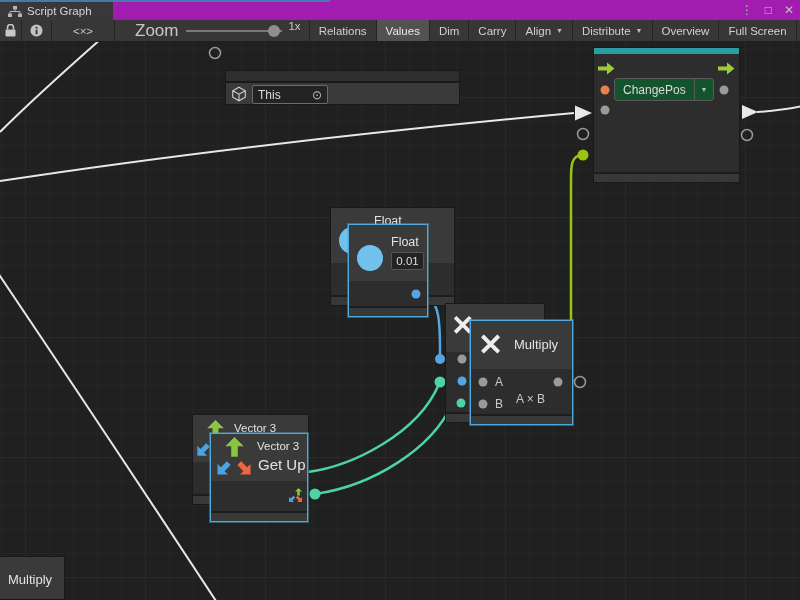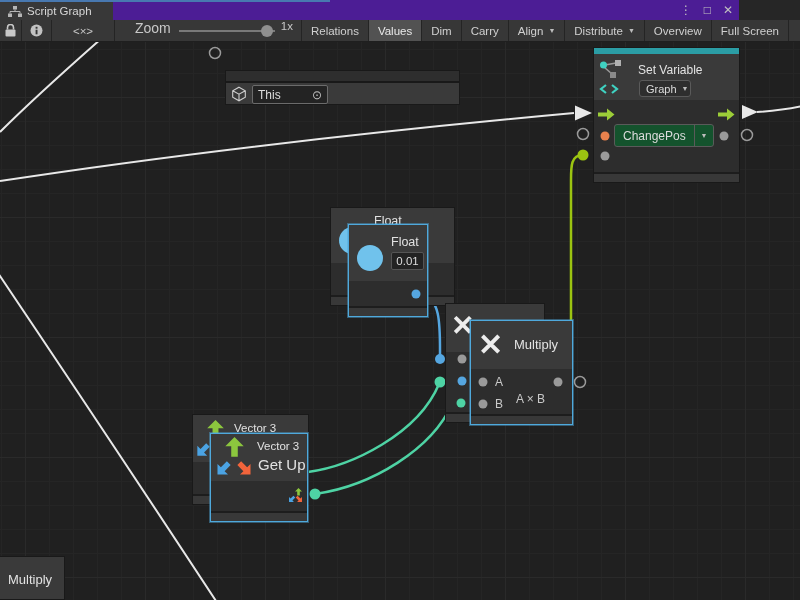--- a/index.html
+++ b/index.html
@@ -1,37 +1,37 @@
 <!DOCTYPE html>
 <html><head>
 <meta charset="utf-8">
 <style>
   * { margin:0; padding:0; box-sizing:border-box; }
   html,body { width:800px; height:600px; overflow:hidden; background:#262626;
     font-family:"Liberation Sans", sans-serif; -webkit-font-smoothing:antialiased; }
   .window { position:relative; width:800px; height:600px; overflow:hidden; }
 
   
-  .tabbar { position:relative; width:739px; height:20px; background:#4c1d95; }
+  .tabbar { position:relative; width:800px; height:20px; background:#a21caf; }
   .focus-line { position:absolute; left:0; top:0; width:330px; height:2px; background:#4878b0; }
   .tab { position:absolute; left:0; top:2px; width:113px; height:18px; background:#383838;
     display:flex; align-items:center; gap:5px; padding:0 8px; }
   .tab-label { font-size:11.5px; color:#d8d8d8; white-space:nowrap; }
   .win-controls { position:absolute; right:6px; top:0; height:20px; display:flex; align-items:center; gap:12px; }
   .win-controls span { color:#c0c0c0; font-size:12px; line-height:1; cursor:default; }
 
   
   .toolbar { position:relative; width:800px; height:22px; background:#373737;
     display:flex; align-items:stretch; border-bottom:1px solid #1f1f1f; }
   .tbtn { display:flex; align-items:center; justify-content:center; color:#d0d0d0;
     font-size:11.5px; white-space:nowrap; }
   .grp { border-right:1px solid #242424; }
   .lock-btn { width:22px; } .info-btn { width:30px; } .code-btn { width:63px; color:#c8c8c8; }
   .graph-btn { margin-left:5px; padding:0 10px; gap:6px; }
-  .zoom-label { margin-left:20px; color:#c8c8c8; font-size:14px; display:flex; }
+  .zoom-label { margin-left:20px; color:#c8c8c8; font-size:17px; display:flex; align-items:center; }
   .slider { position:relative; width:96px; height:22px; margin-left:8px; }
   .slider .track { position:absolute; left:0; right:0; top:10px; height:2px; background:#7a7a7a; }
   .slider .handle { position:absolute; left:82px; top:5px; width:12px; height:12px; border-radius:50%; background:#8f8f8f; }
   .zoom-val { margin-left:6px; margin-right:8px; display:flex; color:#c8c8c8; font-size:11.5px; }
   .btn-row { display:flex; align-items:stretch; border-left:1px solid #242424; }
   .btn-row .tbtn { padding:0 9px; border-right:1px solid #242424; gap:5px; }
   .btn-row .active { background:#525252; color:#eaeaea; }
   .caret { font-size:7px; color:#bdbdbd; }
 
   
@@ -188,36 +188,20 @@
         <div class="field" style="left:26px; top:2px; width:76px; height:19px; font-size:12px; padding:0 5px;">
           <span>This</span>
           <span style="margin-left:auto; color:#bbb; font-size:12px;">⊙</span>
         </div>
       </div>
       <div class="bdy" style="position:absolute; left:0; top:28px; width:235px; height:12px; background:#2e2e2e; border:1px solid #191919;"></div>
     </div>
 
     <div class="node" style="left:593px; top:5px; width:147px; height:136px;">
       <div style="height:6px; background:#2b9da5;"></div>
-      <div class="hdr" style="height:46px; background:#3a3a3a;">
-        <svg class="ic" style="left:5px; top:4px;" width="26" height="38" viewBox="0 0 26 38">
-          <line x1="6" y1="7" x2="17" y2="5" stroke="#9a9a9a" stroke-width="1.5"></line>
-          <line x1="5" y1="9" x2="13" y2="16" stroke="#9a9a9a" stroke-width="1.5"></line>
-          <circle cx="4.5" cy="7" r="3.5" fill="#3fd2c2"></circle>
-          <rect x="16" y="2" width="6" height="6" fill="#b0b0b0"></rect>
-          <rect x="11" y="14" width="6" height="6" fill="#8a8a8a"></rect>
-          <polyline points="7,27 2,31 7,35" stroke="#3fd2c2" stroke-width="2.2" fill="none"></polyline>
-          <polyline points="13,27 18,31 13,35" stroke="#3fd2c2" stroke-width="2.2" fill="none"></polyline>
-        </svg>
-        <span class="title" style="left:44px; top:9px; font-size:12px;">Set Variable</span>
-        <div class="ddown" style="left:45px; top:26px; width:52px; height:17px; font-size:11px; padding:0 6px; background:#2e2e2e;">
-          <span>Graph</span>
-          <span class="caret" style="margin-left:5px;">▼</span>
-        </div>
-      </div>
       <div class="bdy" style="height:73px;">
         <svg class="ic" style="left:4px; top:8px;" width="17" height="13" viewBox="0 0 17 13">
           <polygon points="0,4.5 9,4.5 9,0.5 16.5,6.5 9,12.5 9,8.5 0,8.5" fill="#9ccd38"></polygon>
         </svg>
         <svg class="ic" style="left:124px; top:8px;" width="17" height="13" viewBox="0 0 17 13">
           <polygon points="0,4.5 9,4.5 9,0.5 16.5,6.5 9,12.5 9,8.5 0,8.5" fill="#9ccd38"></polygon>
         </svg>
         <span class="dot orange" style="left:11px; top:36px;"></span>
         <div class="ddown" style="left:20px; top:24px; width:100px; height:23px; font-size:12px;">
           <span style="padding-left:8px;">ChangePos</span>

